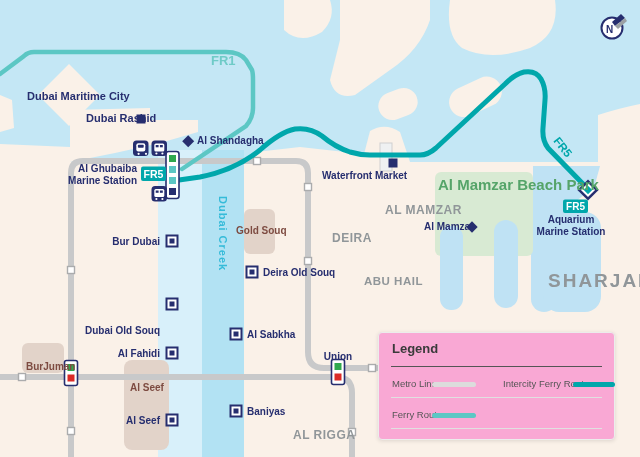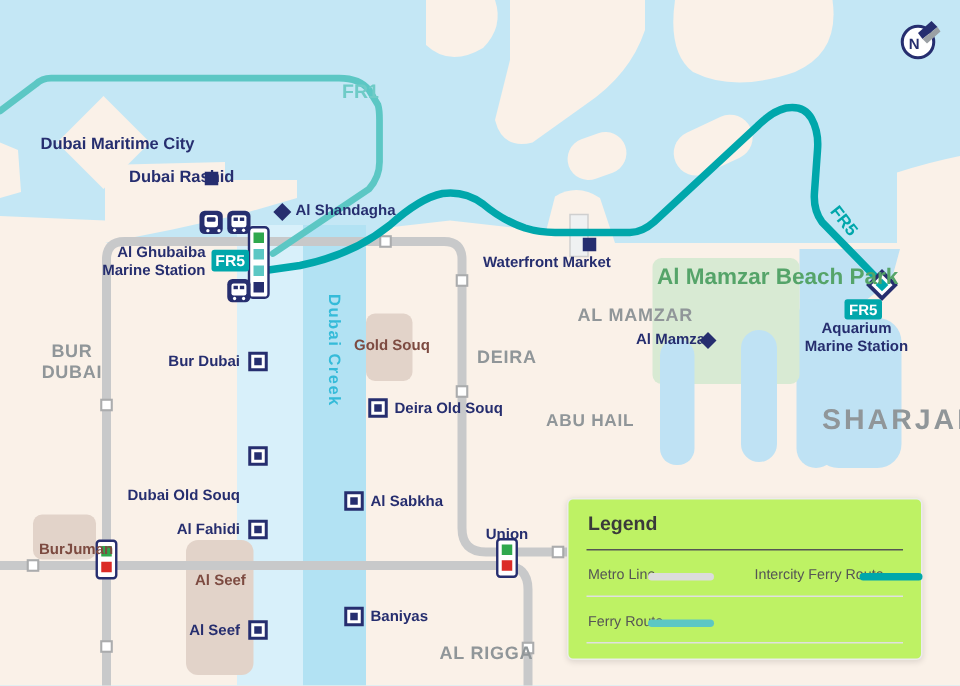--- a/index.html
+++ b/index.html
@@ -8,21 +8,21 @@
   #stage svg{position:absolute;left:0;top:0;}
   .lbl{position:absolute;white-space:pre-line;line-height:1.15;}
   .navy{color:#262E6F;font-weight:bold;font-size:10px;}
   .navy11{color:#262E6F;font-weight:bold;font-size:11px;}
   .area{color:#909699;font-weight:bold;font-size:12px;letter-spacing:.5px;}
   .maroon{color:#7D4B41;font-weight:bold;font-size:10px;}
   .green-t{color:#55A469;font-weight:bold;font-size:15px;}
   .teal-t{color:#6FCBC7;font-weight:bold;font-size:13px;}
   .r{text-align:right;} .c{text-align:center;}
   .sharjah{font-size:19px;letter-spacing:2px;}
-  #legend{position:absolute;left:378px;top:332px;width:235px;height:106px;background:#bef264;
+  #legend{position:absolute;left:378px;top:332px;width:235px;height:106px;background:#f9a8d4;
           border:1px solid #ececec;border-radius:4px;box-shadow:0 1px 4px rgba(0,0,0,.12);}
   #legend .title{position:absolute;left:13px;top:8px;font-size:13px;font-weight:bold;color:#3a3a3a;}
   #legend .hr{position:absolute;left:12px;right:12px;height:1px;background:#555;}
   #legend .hr.lt{background:#e0e0e0;}
   #legend .itm{position:absolute;font-size:9.5px;color:#555;}
   #legend .sw{position:absolute;height:5px;border-radius:2.5px;}
 </style>
 </head>
 <body>
 
@@ -197,36 +197,34 @@
   </g>
 
   <g>
     <circle cx="612" cy="28" r="10.5" fill="#fff" stroke="#262E6F" stroke-width="2"></circle>
     <polygon points="621,14 625,18 615,26 612,22" fill="#262E6F"></polygon>
     <polygon points="625,18 627,21 618,29 615,26" fill="#9BA0A4"></polygon>
     <text x="609.5" y="32.5" text-anchor="middle" font-family="Liberation Sans,sans-serif" font-size="10" font-weight="bold" fill="#262E6F">N</text>
   </g>
 </svg>
 
-<div class="lbl teal-t" style="left:228px;top:54px;">FR1</div>
+<div class="lbl teal-t" style="left:211px;top:54px;">FR1</div>
 <div class="lbl navy11" style="left:27px;top:90px;">Dubai Maritime City</div>
 <div class="lbl navy11" style="left:86px;top:112px;">Dubai Rashid</div>
 <div class="lbl navy" style="left:197px;top:135px;">Al Shandagha</div>
 <div class="lbl navy r" style="left:67px;top:163px;width:70px;">Al Ghubaiba
 Marine Station</div>
 <div class="lbl navy" style="left:322px;top:170px;">Waterfront Market</div>
 <div class="lbl green-t" style="left:438px;top:176px;">Al Mamzar Beach Park</div>
 <div class="lbl area" style="left:385px;top:204px;">AL MAMZAR</div>
 <div class="lbl navy" style="left:424px;top:221px;">Al Mamzar</div>
 <div class="lbl navy c" style="left:536px;top:214px;width:70px;">Aquarium
 Marine Station</div>
 <div class="lbl area sharjah" style="left:548px;top:270px;">SHARJAH</div>
-<div class="lbl area c" style="left:24px;top:228px;width:48px;">BUR
-DUBAI</div>
-<div class="lbl area" style="left:318px;top:232px;">DEIRA</div>
+<div class="lbl area" style="left:332px;top:232px;">DEIRA</div>
 <div class="lbl area" style="left:364px;top:275px;font-size:11.5px;">ABU HAIL</div>
 <div class="lbl area" style="left:293px;top:429px;">AL RIGGA</div>
 <div class="lbl maroon" style="left:236px;top:225px;">Gold Souq</div>
 <div class="lbl maroon" style="left:130px;top:382px;">Al Seef</div>
 <div class="lbl maroon" style="left:26px;top:361px;">BurJuman</div>
 
 <div class="lbl navy r" style="left:104px;top:236px;width:56px;">Bur Dubai</div>
 <div class="lbl navy" style="left:263px;top:267px;">Deira Old Souq</div>
 <div class="lbl navy r" style="left:80px;top:299px;width:80px;margin-top:26px;">Dubai Old Souq</div>
 <div class="lbl navy" style="left:247px;top:329px;">Al Sabkha</div>

